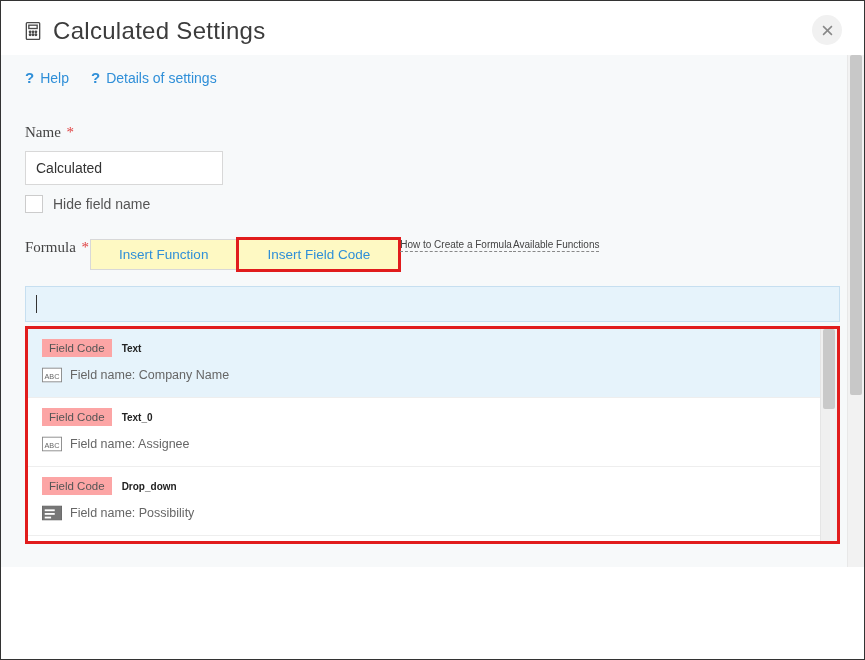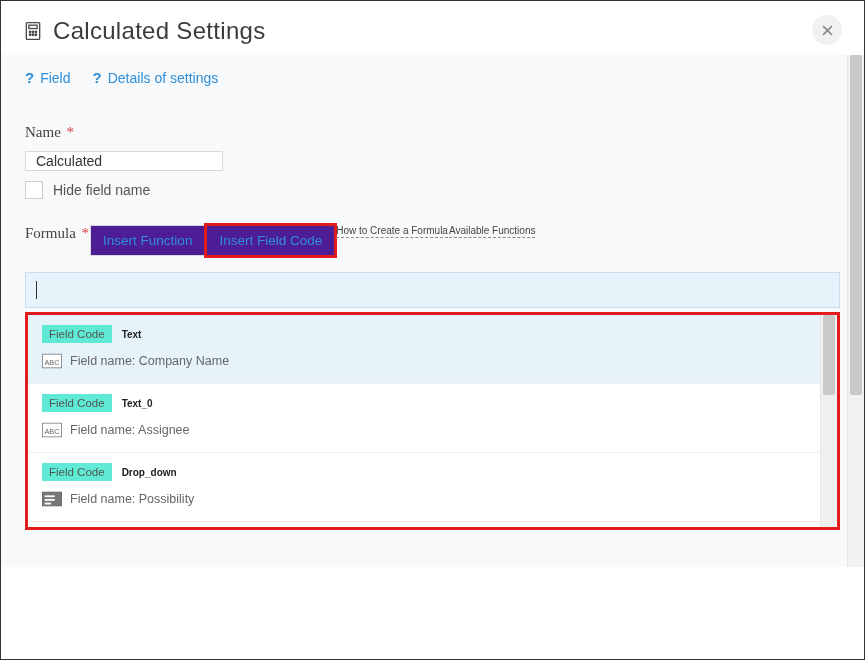--- a/index.html
+++ b/index.html
@@ -10,38 +10,38 @@
   .header h1 { font-size: 24px; font-weight: 300; color: #3c3c3c; letter-spacing: 0.3px; }
   .close-btn { position: absolute; top: 14px; right: 22px; width: 30px; height: 30px; border-radius: 50%; background: #f1f1f1; display: flex; align-items: center; justify-content: center; color: #888; cursor: pointer; }
   .close-btn svg { width: 11px; height: 11px; }
   .body { background: #f7f9fa; width: 100%; height: 512px; position: relative; padding: 0; }
   .help-bar { display: flex; align-items: center; padding: 14px 24px; }
   .help-link { display: inline-flex; align-items: center; color: #2f8fd8; font-size: 14px; margin-right: 22px; cursor: pointer; }
   .help-link .q { color: #2f8fd8; font-weight: bold; margin-right: 6px; font-size: 15px; }
   .inner { padding: 0 24px; }
   .form-label { font-size: 15px; color: #444; margin-top: 24px; margin-bottom: 10px; display: block; font-family: Liberation Serif, serif; }
   .req { color: #e04040; margin-left: 2px; }
-  .name-input { width: 198px; height: 20px; border: 1px solid #d8d8d8; background: #fff; padding: 0 10px; font-size: 14px; color: #333; }
+  .name-input { width: 198px; height: 34px; border: 1px solid #d8d8d8; background: #fff; padding: 0 10px; font-size: 14px; color: #333; }
   .checkbox-row { display: flex; align-items: center; margin-top: 10px; }
   .checkbox { width: 18px; height: 18px; border: 1px solid #ccc; background: #fff; margin-right: 10px; cursor: pointer; }
   .checkbox-label { font-size: 14px; color: #555; }
   .formula-row { display: flex; align-items: flex-start; margin-top: 26px; gap: 1px; flex-wrap: wrap; }
   .formula-row .form-label { margin: 0; }
-  .link-btn { border: 1px solid #d8d8d8; background: #4c1d95; color: #2f8fd8; font-size: 13.5px; padding: 7px 12px; cursor: pointer; white-space: nowrap; }
+  .link-btn { border: 1px solid #d8d8d8; background: #fef9c3; color: #2f8fd8; font-size: 13.5px; padding: 7px 28px; cursor: pointer; white-space: nowrap; }
   .link-btn.highlight { outline: 3px solid #e11c1c; outline-offset: -1px; }
   .text-link { color: #444; font-size: 10px; border-bottom: 1px dashed #888; padding-bottom: 1px; cursor: pointer; white-space: nowrap; }
   .formula-input { width: 100%; height: 36px; border: 1px solid #c6dff0; background: #e6f3fb; margin-top: 16px; padding: 8px 10px; display: flex; align-items: center; }
   .caret { width: 1px; height: 18px; background: #333; }
   .dropdown-panel { position: relative; border: 3px solid #e11c1c; background: #fff; margin-top: 4px; height: 218px; overflow: hidden; }
   .dropdown-scroll { position: absolute; right: 0; top: 0; bottom: 0; width: 17px; background: #f0f0f0; border-left: 1px solid #e5e5e5; }
   .dropdown-scroll .thumb { position: absolute; top: 0; left: 2px; right: 2px; height: 80px; background: #c9c9c9; border-radius: 2px; }
   .dd-item { padding: 10px 14px 12px 14px; border-bottom: 1px solid #eee; cursor: pointer; }
   .dd-item.selected { background: #e6f3fb; }
   .dd-line1 { display: flex; align-items: center; }
-  .fc-badge { background: #5eead4; color: #555; font-size: 11.5px; padding: 3px 7px; margin-right: 10px; }
+  .fc-badge { background: #fca5a5; color: #555; font-size: 11.5px; padding: 3px 7px; margin-right: 10px; }
   .fc-value { font-size: 10px; font-weight: bold; color: #222; }
   .dd-line2 { display: flex; align-items: center; margin-top: 8px; }
   .type-icon { width: 20px; height: 20px; margin-right: 8px; display: inline-flex; align-items: center; justify-content: center; }
   .type-icon svg { width: 20px; height: 16px; }
   .fn-label { font-size: 12.5px; color: #666; }
   .scrollbar-right { position: absolute; right: 0; top: 0; bottom: 0; width: 17px; background: #f2f2f2; border-left: 1px solid #e8e8e8; }
   .scrollbar-right .thumb { position: absolute; top: 0; left: 2px; right: 2px; height: 340px; background: #c8c8c8; border-radius: 2px; }
   .footer { position: absolute; left: 1px; right: 1px; bottom: 1px; height: 80px; background: #fff; display: flex; align-items: center; justify-content: space-between; padding: 0 26px; }
   .btn { height: 42px; min-width: 150px; display: inline-flex; align-items: center; justify-content: center; font-size: 15px; cursor: pointer; border: 1px solid #d8d8d8; }
   .btn-cancel { background: #fff; color: #2f8fd8; }
@@ -74,21 +74,21 @@
   </div>
 
   <div class="body">
     <div class="scrollbar-right">
         <div class="thumb"></div>
       </div>
 
     <div class="help-bar">
       <span class="help-link">
         <span class="q">?</span>
-        <span>Field</span>
+        <span>Help</span>
       </span>
       <span class="help-link">
         <span class="q">?</span>
         <span>Details of settings</span>
       </span>
     </div>
 
     <div class="inner">
       <label class="form-label">
         <span>Name</span><span class="req"> *</span>

